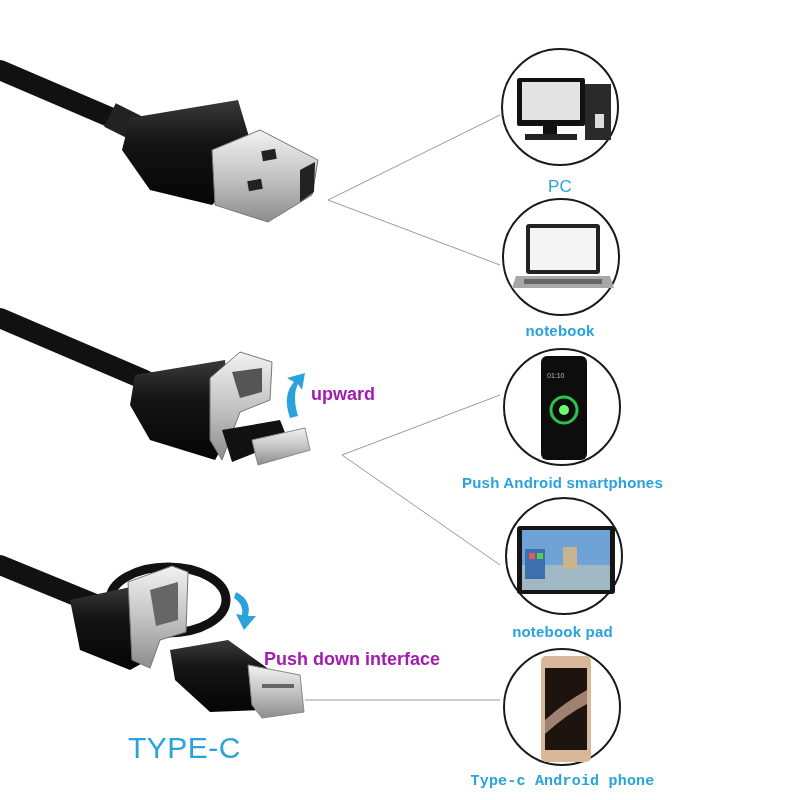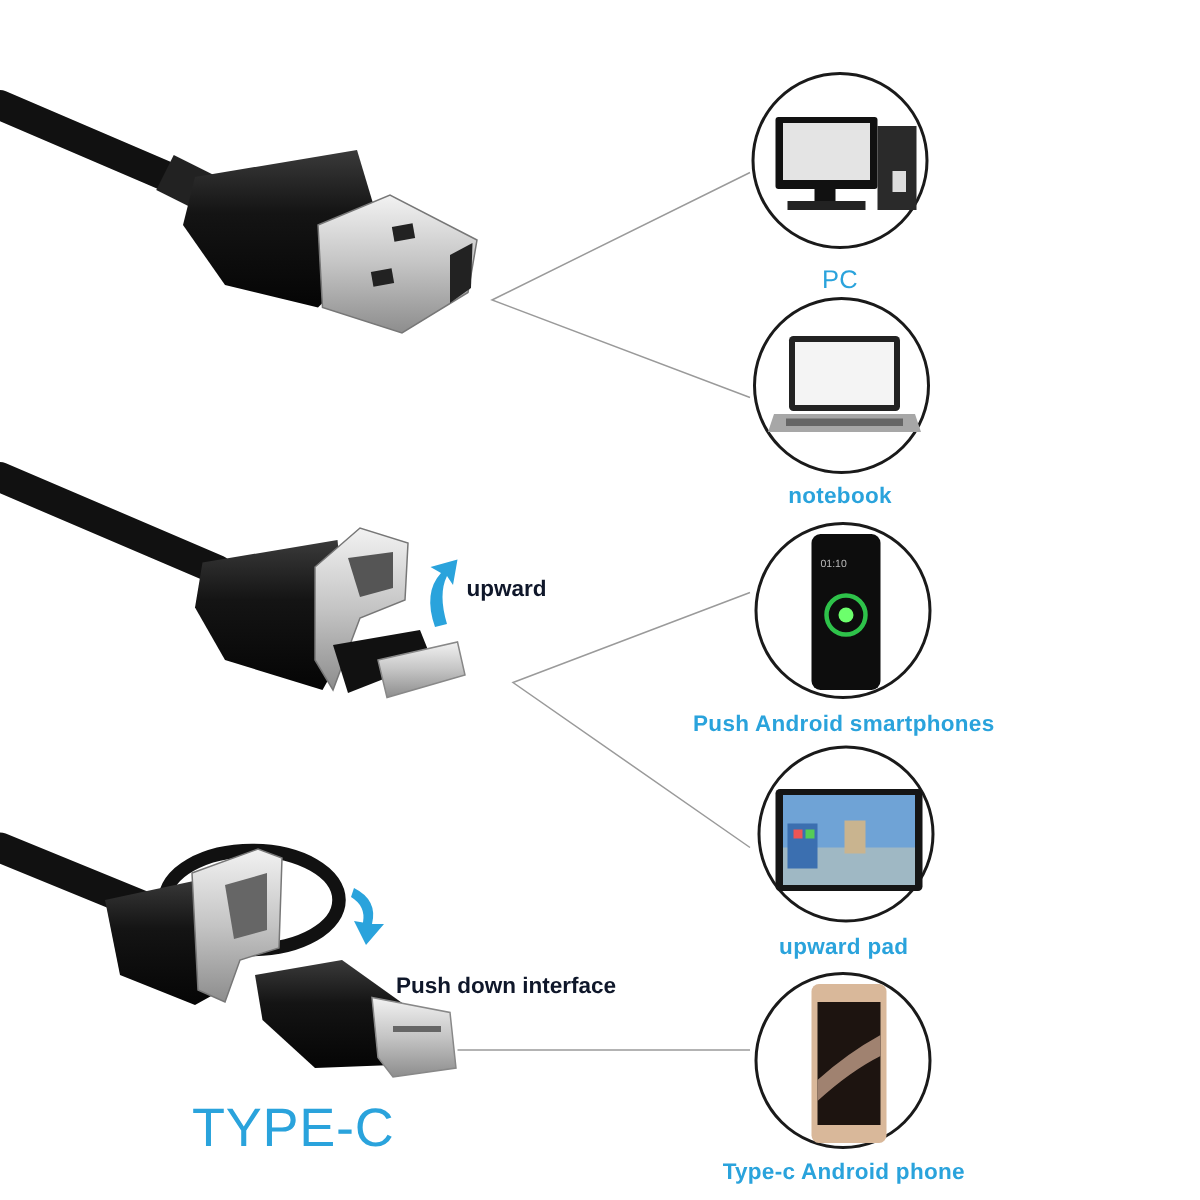--- a/index.html
+++ b/index.html
@@ -1,22 +1,22 @@
 <!DOCTYPE html>
 <html><head>
 <meta charset="utf-8">
 <style>
   html,body{margin:0;padding:0;background:#fff;}
   body{width:800px;height:800px;position:relative;overflow:hidden;font-family:"Liberation Sans","DejaVu Sans",sans-serif;}
   .abs{position:absolute;}
   svg{position:absolute;left:0;top:0;}
   .label{position:absolute;color:#2aa3dc;font-weight:bold;font-size:15px;white-space:nowrap;text-align:center;letter-spacing:0.2px;}
-  .label.big{font-weight:normal;font-size:36px;letter-spacing:0.5px;}
+  .label.big{font-weight:normal;font-size:30px;letter-spacing:0.5px;}
   .label.pc{font-weight:normal;font-size:17px;}
-  .arrow-label{position:absolute;color:#0f172a;font-weight:bold;font-size:15px;white-space:nowrap;}
+  .arrow-label{position:absolute;color:#a21caf;font-weight:bold;font-size:18px;white-space:nowrap;}
   .circle{position:absolute;width:118px;height:118px;border:2.5px solid #1a1a1a;border-radius:50%;background:#fff;box-sizing:border-box;}
 </style>
 </head>
 <body>
 
 <svg width="800" height="800" viewBox="0 0 800 800">
   <defs>
     <linearGradient id="metal" x1="0" y1="0" x2="0" y2="1">
       <stop offset="0" stop-color="#f2f2f2"></stop>
       <stop offset="0.5" stop-color="#c4c4c4"></stop>
@@ -109,26 +109,26 @@
   <svg width="118" height="118" viewBox="0 0 118 118">
     <rect x="10" y="27" width="98" height="68" rx="3" fill="#151515"></rect>
     <rect x="15" y="31" width="88" height="60" fill="#6fa3d6"></rect>
     <rect x="15" y="66" width="88" height="25" fill="#9fb8c4"></rect>
     <rect x="56" y="48" width="14" height="22" fill="#c9b48f"></rect>
     <rect x="18" y="50" width="20" height="30" fill="#3b6fb0"></rect>
     <rect x="22" y="54" width="6" height="6" fill="#e55"></rect>
     <rect x="30" y="54" width="6" height="6" fill="#5c5"></rect>
   </svg>
 </div>
-<div class="label" style="left:500px;top:623px;width:125px;">upward pad</div>
+<div class="label" style="left:500px;top:623px;width:125px;">notebook pad</div>
 
 <div class="circle abs" style="left:503px;top:648px;">
   <svg width="118" height="118" viewBox="0 0 118 118">
     <rect x="36" y="6" width="50" height="106" rx="5" fill="#d9b89a"></rect>
     <rect x="40" y="18" width="42" height="82" fill="#1d1410"></rect>
     <path d="M40,70 Q60,52 82,40 L82,54 Q62,64 40,84 Z" fill="#a08270"></path>
   </svg>
 </div>
-<div class="label" style="left:465px;top:773px;width:195px;">Type-c Android phone</div>
+<div class="label" style="left:465px;top:773px;width:195px;font-family:Liberation Mono, monospace;">Type-c Android phone</div>
 
 <div class="arrow-label" style="left:311px;top:384px;">upward</div>
 <div class="arrow-label" style="left:264px;top:649px;">Push down interface</div>
 <div class="label big" style="left:128px;top:731px;">TYPE-C</div>
 
 </body></html>

